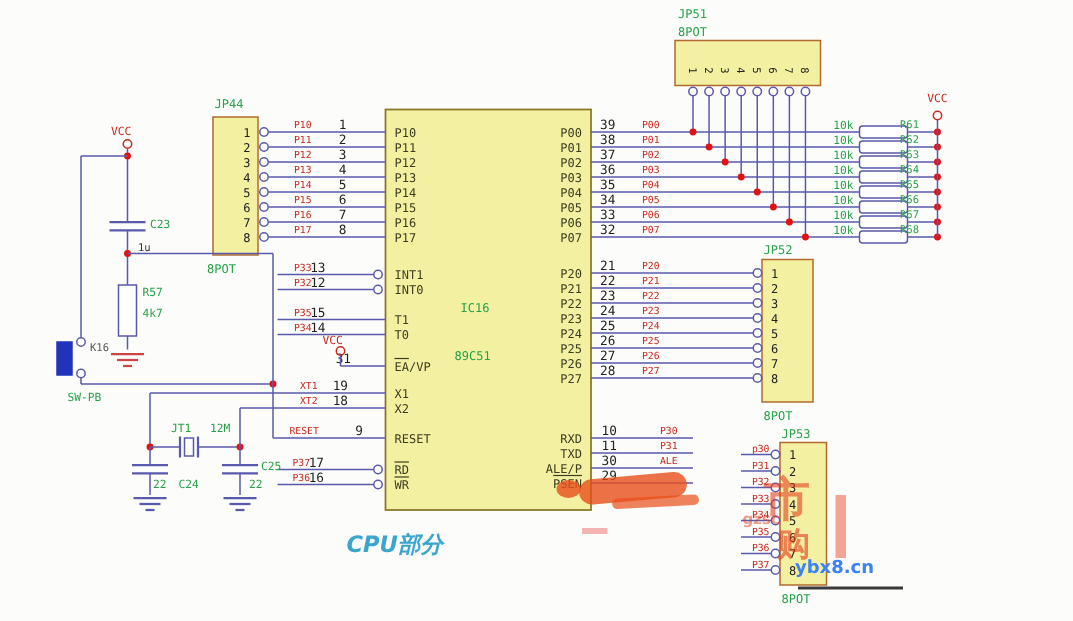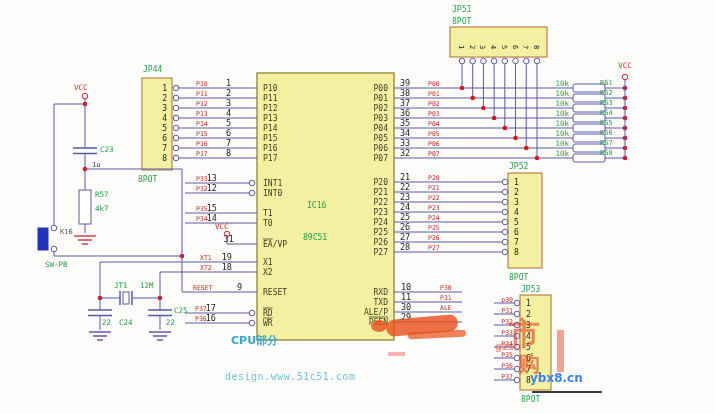--- a/index.html
+++ b/index.html
@@ -1,20 +1,20 @@
 <!DOCTYPE html>
 <html><head>
 <meta charset="utf-8">
 <style>
   html,body{margin:0;padding:0;background:#e8e8e8;}
   .canvas{position:relative;width:715px;height:414px;background:#fcfcfa;overflow:hidden;
           font-family:"DejaVu Sans Mono","Liberation Mono",monospace;}
   svg{position:absolute;left:0;top:0;z-index:1;}
-  .t-section{position:absolute;left:231px;top:333px;z-index:2;font-size:11px;font-weight:bold;
-             color:#3aa5cd;font-family:"DejaVu Sans",sans-serif;}
+  .t-section{position:absolute;left:231px;top:354px;z-index:2;font-size:15px;font-weight:bold;
+             color:#3aa5cd;font-family:"DejaVu Sans",sans-serif;font-style:italic;}
   .t-credit{position:absolute;left:225px;top:371px;z-index:2;font-size:10px;letter-spacing:.5px;
             color:#72c4e2;font-family:"DejaVu Sans Mono",monospace;}
   .wm{position:absolute;z-index:3;pointer-events:none;font-family:"DejaVu Sans",sans-serif;}
   .wm-b1{left:386px;top:317px;width:72px;height:17px;border-radius:10px;background:rgba(232,78,25,.8);transform:rotate(-5deg);}
   .wm-b2{left:408px;top:331px;width:58px;height:7px;border-radius:4px;background:rgba(232,78,25,.7);transform:rotate(-3deg);}
   .wm-b3{left:371px;top:320px;width:16px;height:12px;border-radius:50%;background:rgba(232,78,25,.8);}
   .wm-b4{left:388px;top:352px;width:17px;height:4px;background:rgba(240,140,140,.65);}
   .wm-strip{left:557px;top:330px;width:7px;height:42px;background:rgba(231,60,25,.45);}
   .wm-char1{left:509px;top:318px;font-size:31px;font-weight:bold;color:rgba(228,58,24,.58);line-height:1;}
   .wm-latin{left:495px;top:342px;font-size:10px;font-weight:bold;color:rgba(228,58,24,.5);line-height:1;}
@@ -396,21 +396,20 @@
       <line x1="148" y1="315.5" x2="172" y2="315.5" stroke="#5a5aad" stroke-width="1.5"></line>
       <line x1="160" y1="315.5" x2="160" y2="330" stroke="#5a5aad" stroke-width="1"></line>
       <line x1="149" y1="332" x2="171" y2="332" stroke="#5a5aad" stroke-width="1.5"></line>
       <line x1="153" y1="336" x2="167" y2="336" stroke="#5a5aad" stroke-width="1.5"></line>
       <line x1="157" y1="340" x2="163" y2="340" stroke="#5a5aad" stroke-width="1.5"></line>
       <text x="174" y="313" fill="#27a24a" font-size="7.5" text-anchor="start" font-family="DejaVu Sans Mono, monospace">C25</text>
       <text x="166" y="325" fill="#27a24a" font-size="7.5" text-anchor="start" font-family="DejaVu Sans Mono, monospace">22</text>
     </svg>
 
   <div class="t-section">CPU部分</div>
-  <div class="t-credit">design.www.51c51.com</div>
 
   <div class="wm wm-b1"></div>
   <div class="wm wm-b2"></div>
   <div class="wm wm-b3"></div>
   <div class="wm wm-b4"></div>
   <div class="wm wm-strip"></div>
   <div class="wm wm-char1">市</div>
   <div class="wm wm-latin">gzsc</div>
   <div class="wm wm-char2">购</div>
   <div class="wm wm-site">ybx8.cn</div>

